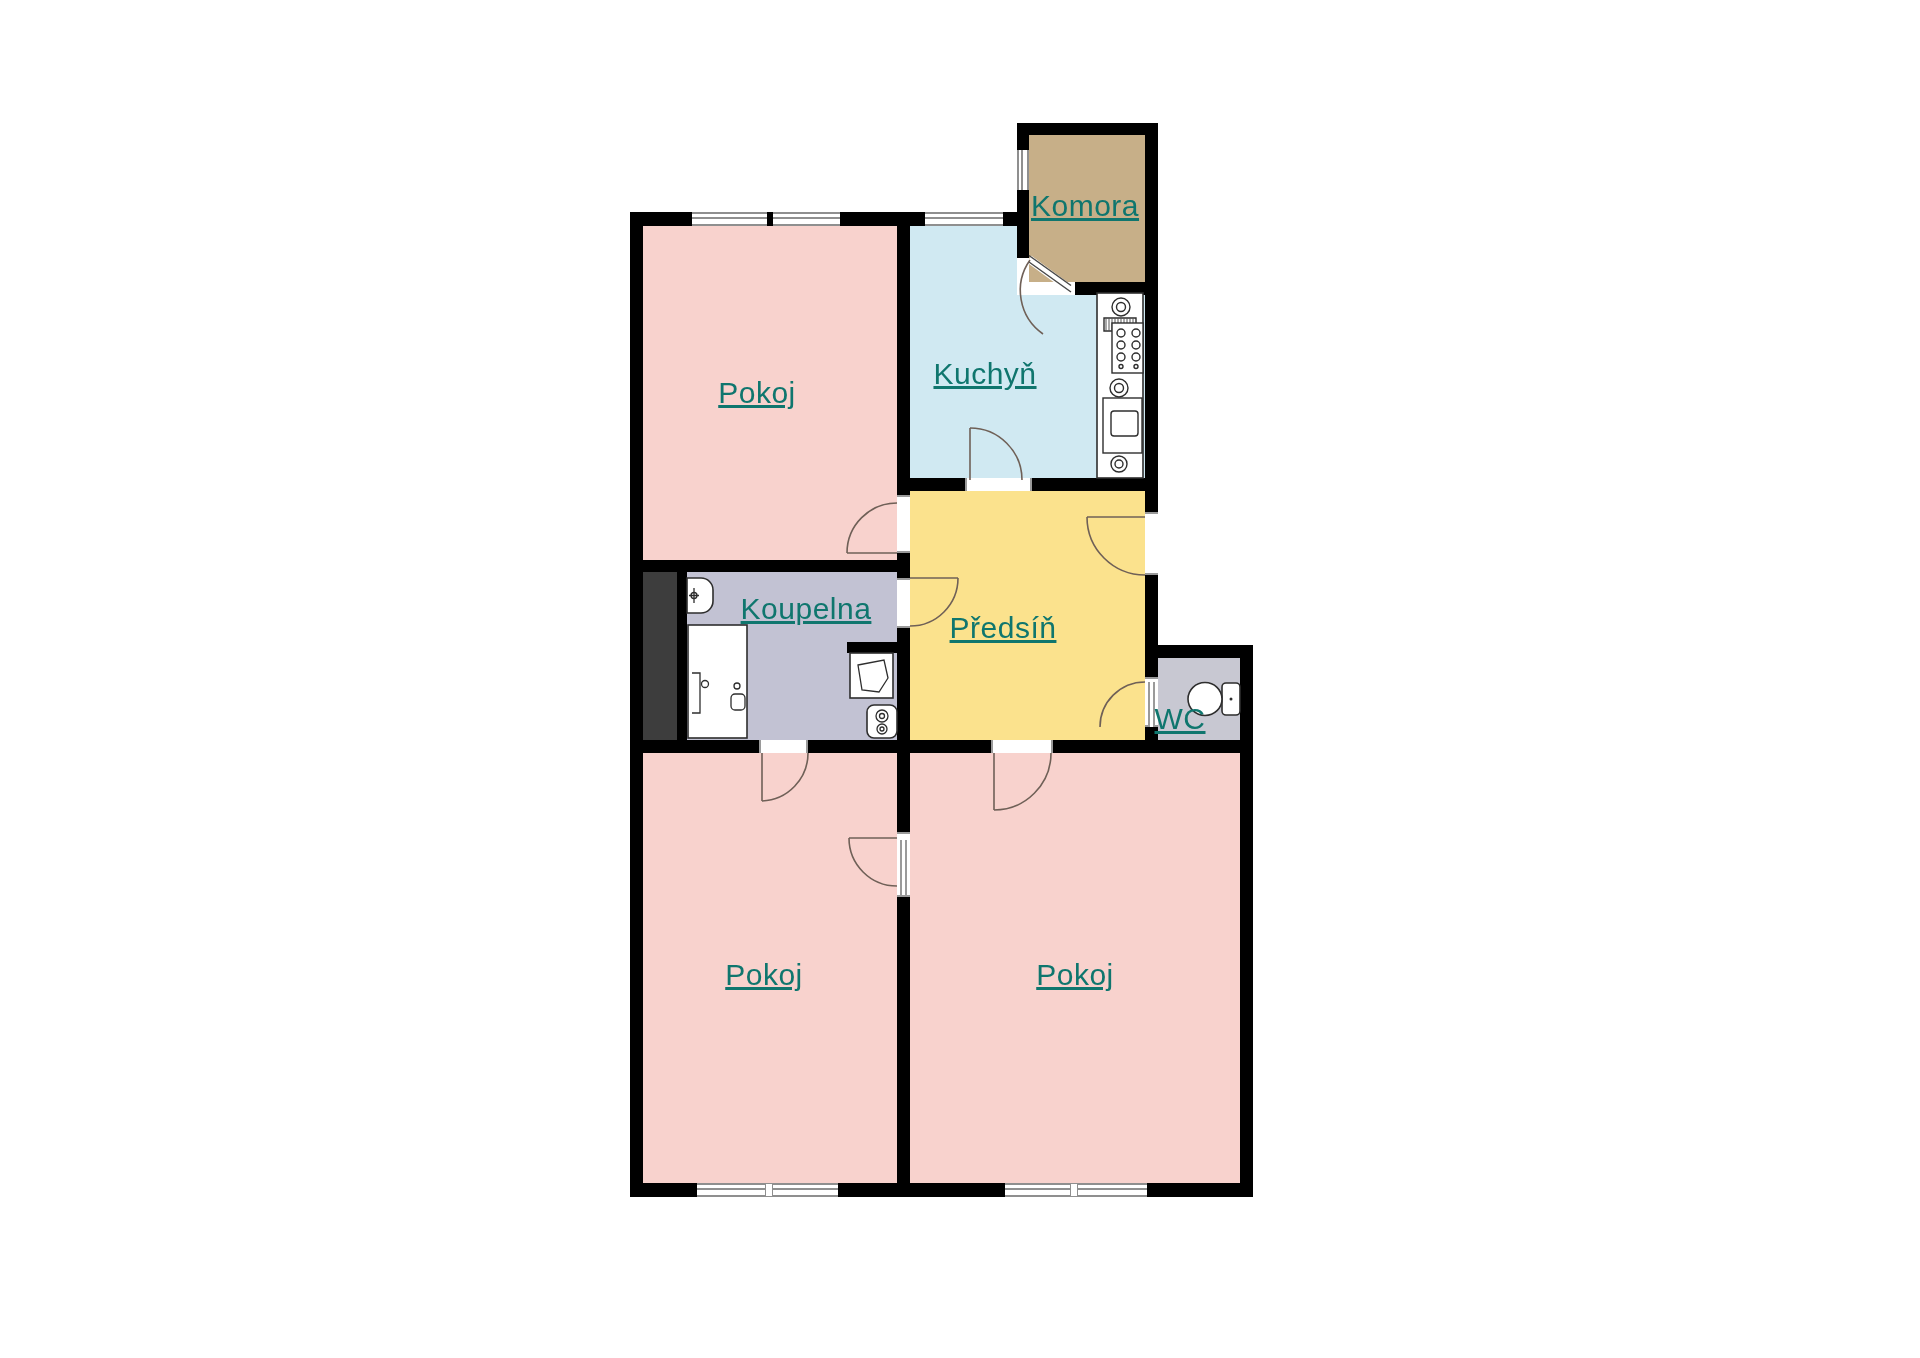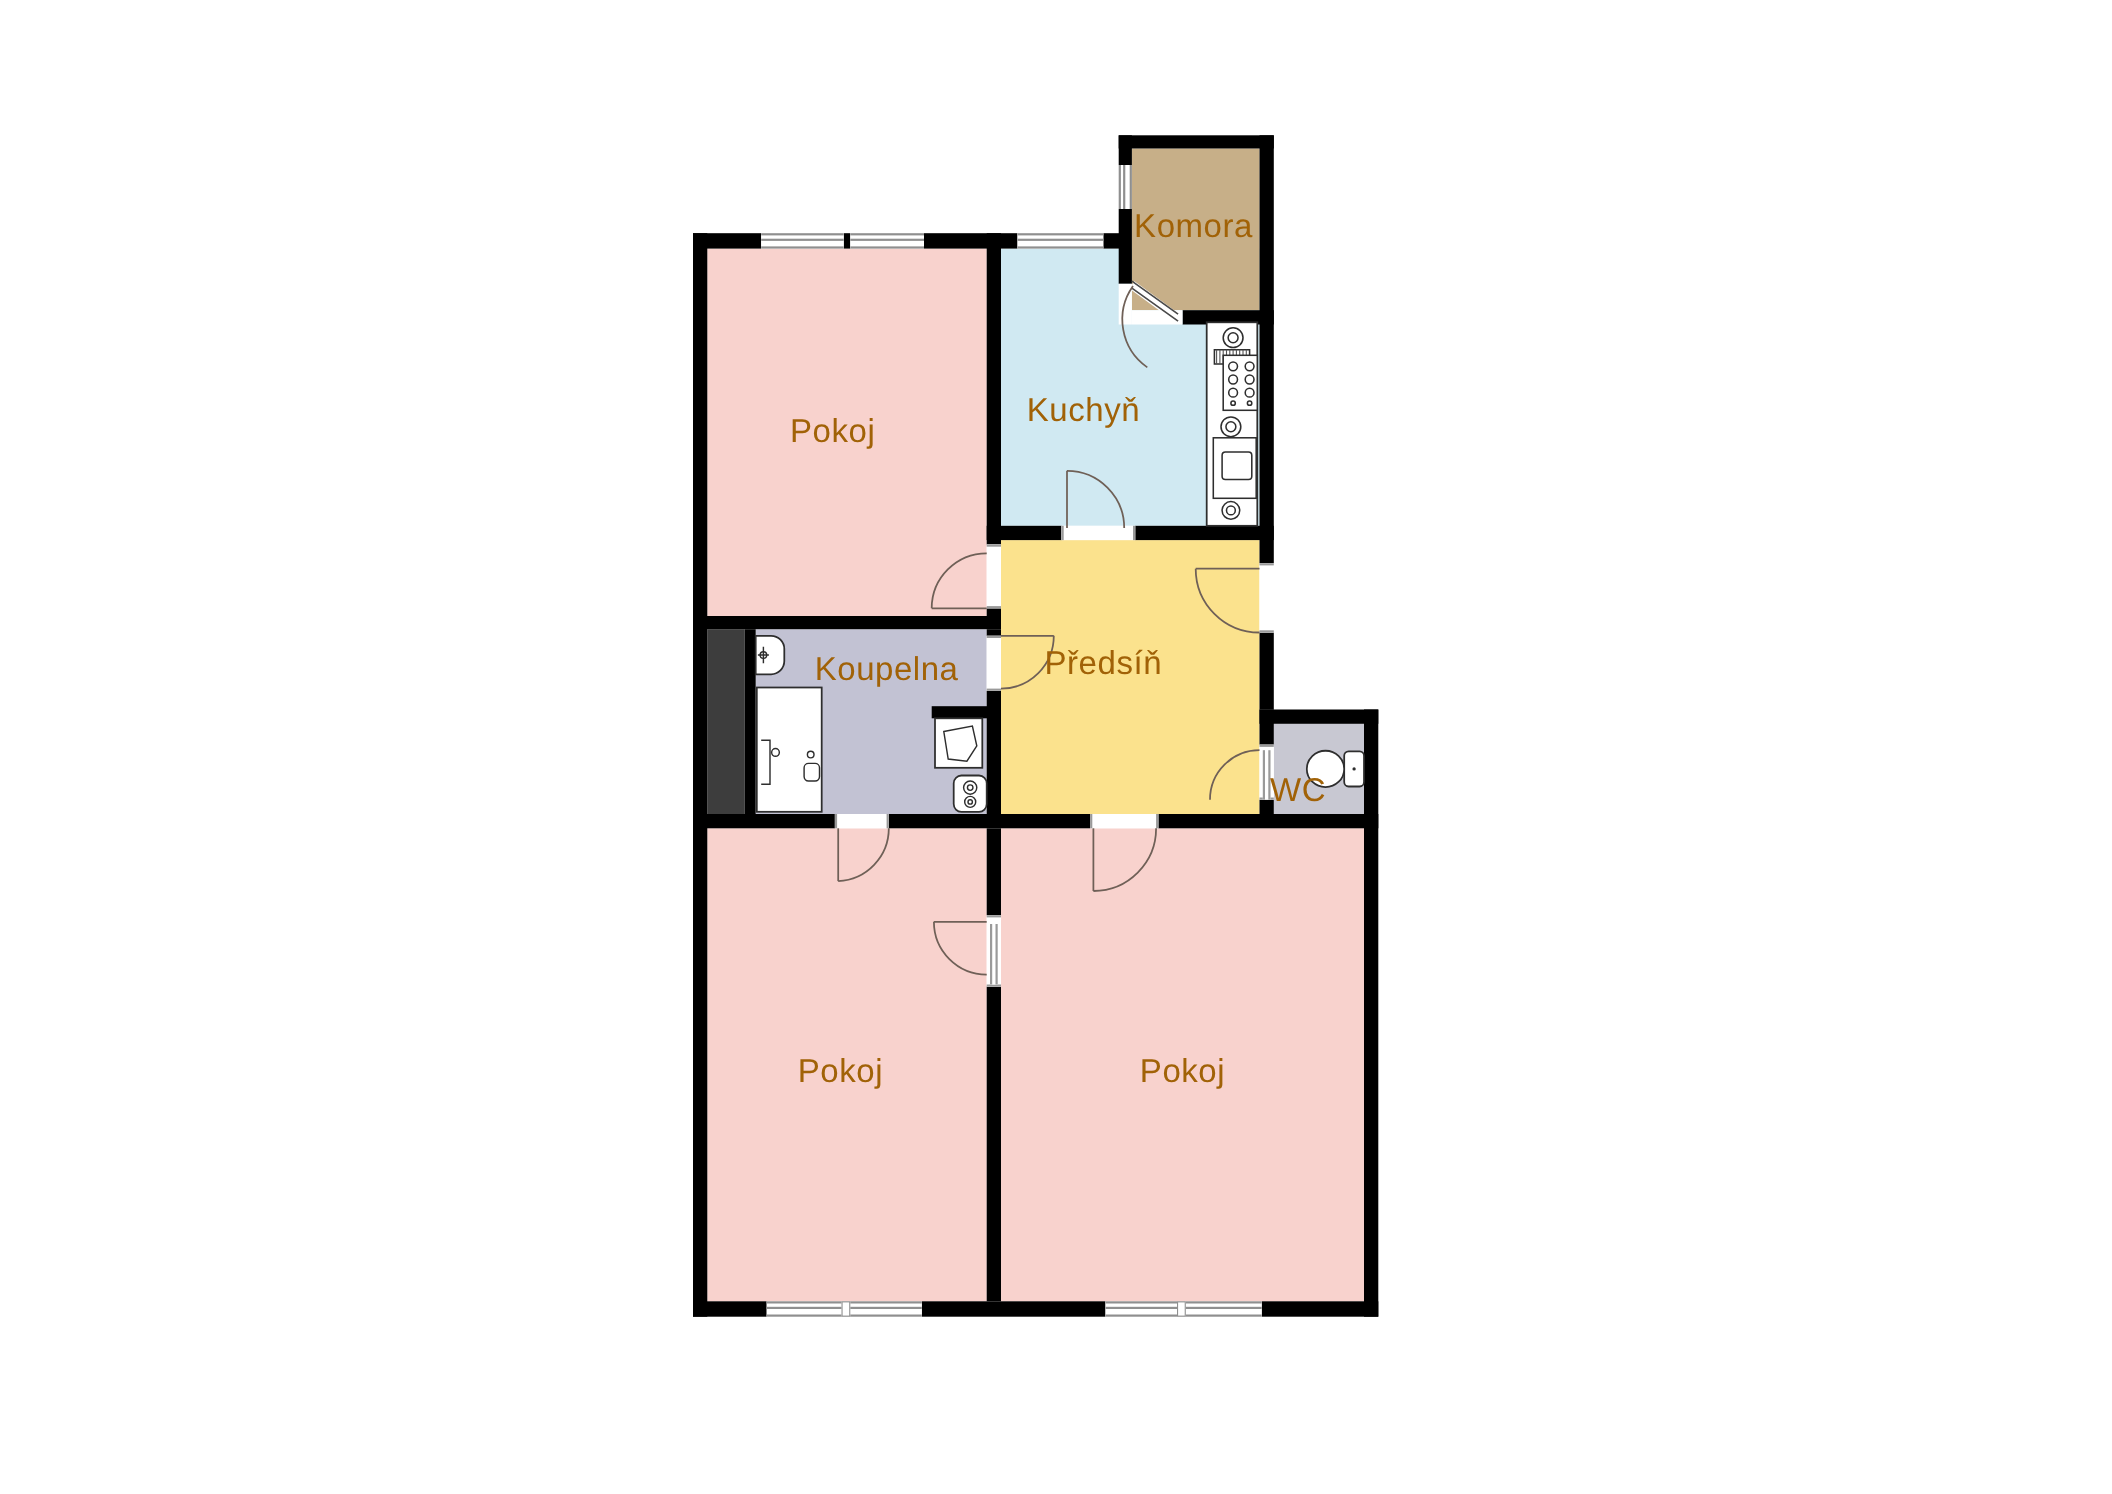--- a/index.html
+++ b/index.html
@@ -1,22 +1,22 @@
 <!DOCTYPE html>
 <html><head>
 <meta charset="utf-8">
 <style>
   html,body{margin:0;padding:0;background:#fff;}
   #canvas{position:relative;width:1920px;height:1358px;background:#fff;overflow:hidden;
           font-family:"Liberation Sans",sans-serif;}
   .room{position:absolute;}
   .wall{position:absolute;background:#000;}
   .shaft{position:absolute;}
-  .label{position:absolute;transform:translate(-50%,-50%);font-size:30px;color:#a16207;
-         white-space:nowrap;letter-spacing:0.5px;}
+  .label{position:absolute;transform:translate(-50%,-50%);font-size:30px;color:#0f766e;
+         white-space:nowrap;letter-spacing:0.5px;text-decoration:underline;}
   
   .win-h{position:absolute;background:#fff;border-top:2px solid #8f8f8f;border-bottom:2px solid #8f8f8f;box-sizing:border-box;}
   .win-h::after{content:"";position:absolute;left:0;right:0;top:50%;margin-top:-2px;border-top:2px solid #8f8f8f;}
   
   .win-v{position:absolute;background:#fff;border-left:2px solid #8f8f8f;border-right:2px solid #8f8f8f;box-sizing:border-box;}
   .win-v::after{content:"";position:absolute;top:0;bottom:0;left:50%;margin-left:-2px;border-left:2px solid #8f8f8f;}
   
   .op-v{position:absolute;background:#fff;border-top:2px solid #9a9a9a;border-bottom:2px solid #9a9a9a;box-sizing:border-box;}
   
   .op-h{position:absolute;background:#fff;border-left:2px solid #9a9a9a;border-right:2px solid #9a9a9a;box-sizing:border-box;}
@@ -191,18 +191,18 @@
       <rect x="1222" y="683" width="18" height="32" rx="4"></rect>
       <ellipse cx="1205" cy="699" rx="17" ry="16.5"></ellipse>
       <circle cx="1231" cy="699" r="1.5" fill="#2e2e2e" stroke="none"></circle>
     </g>
   </svg>
 
   <div class="label" style="left:757px;top:393px;">Pokoj</div>
   <div class="label" style="left:985px;top:374px;text-align:center;">Kuchyň</div>
   <div class="label" style="left:1085px;top:206px;">Komora</div>
   <div class="label" style="left:806px;top:609px;">Koupelna</div>
-  <div class="label" style="left:1003px;top:604px;">Předsíň</div>
+  <div class="label" style="left:1003px;top:628px;">Předsíň</div>
   <div class="label" style="left:1180px;top:719px;">WC</div>
   <div class="label" style="left:764px;top:975px;">Pokoj</div>
   <div class="label" style="left:1075px;top:975px;">Pokoj</div>
 
 </div>
 
 </body></html>

